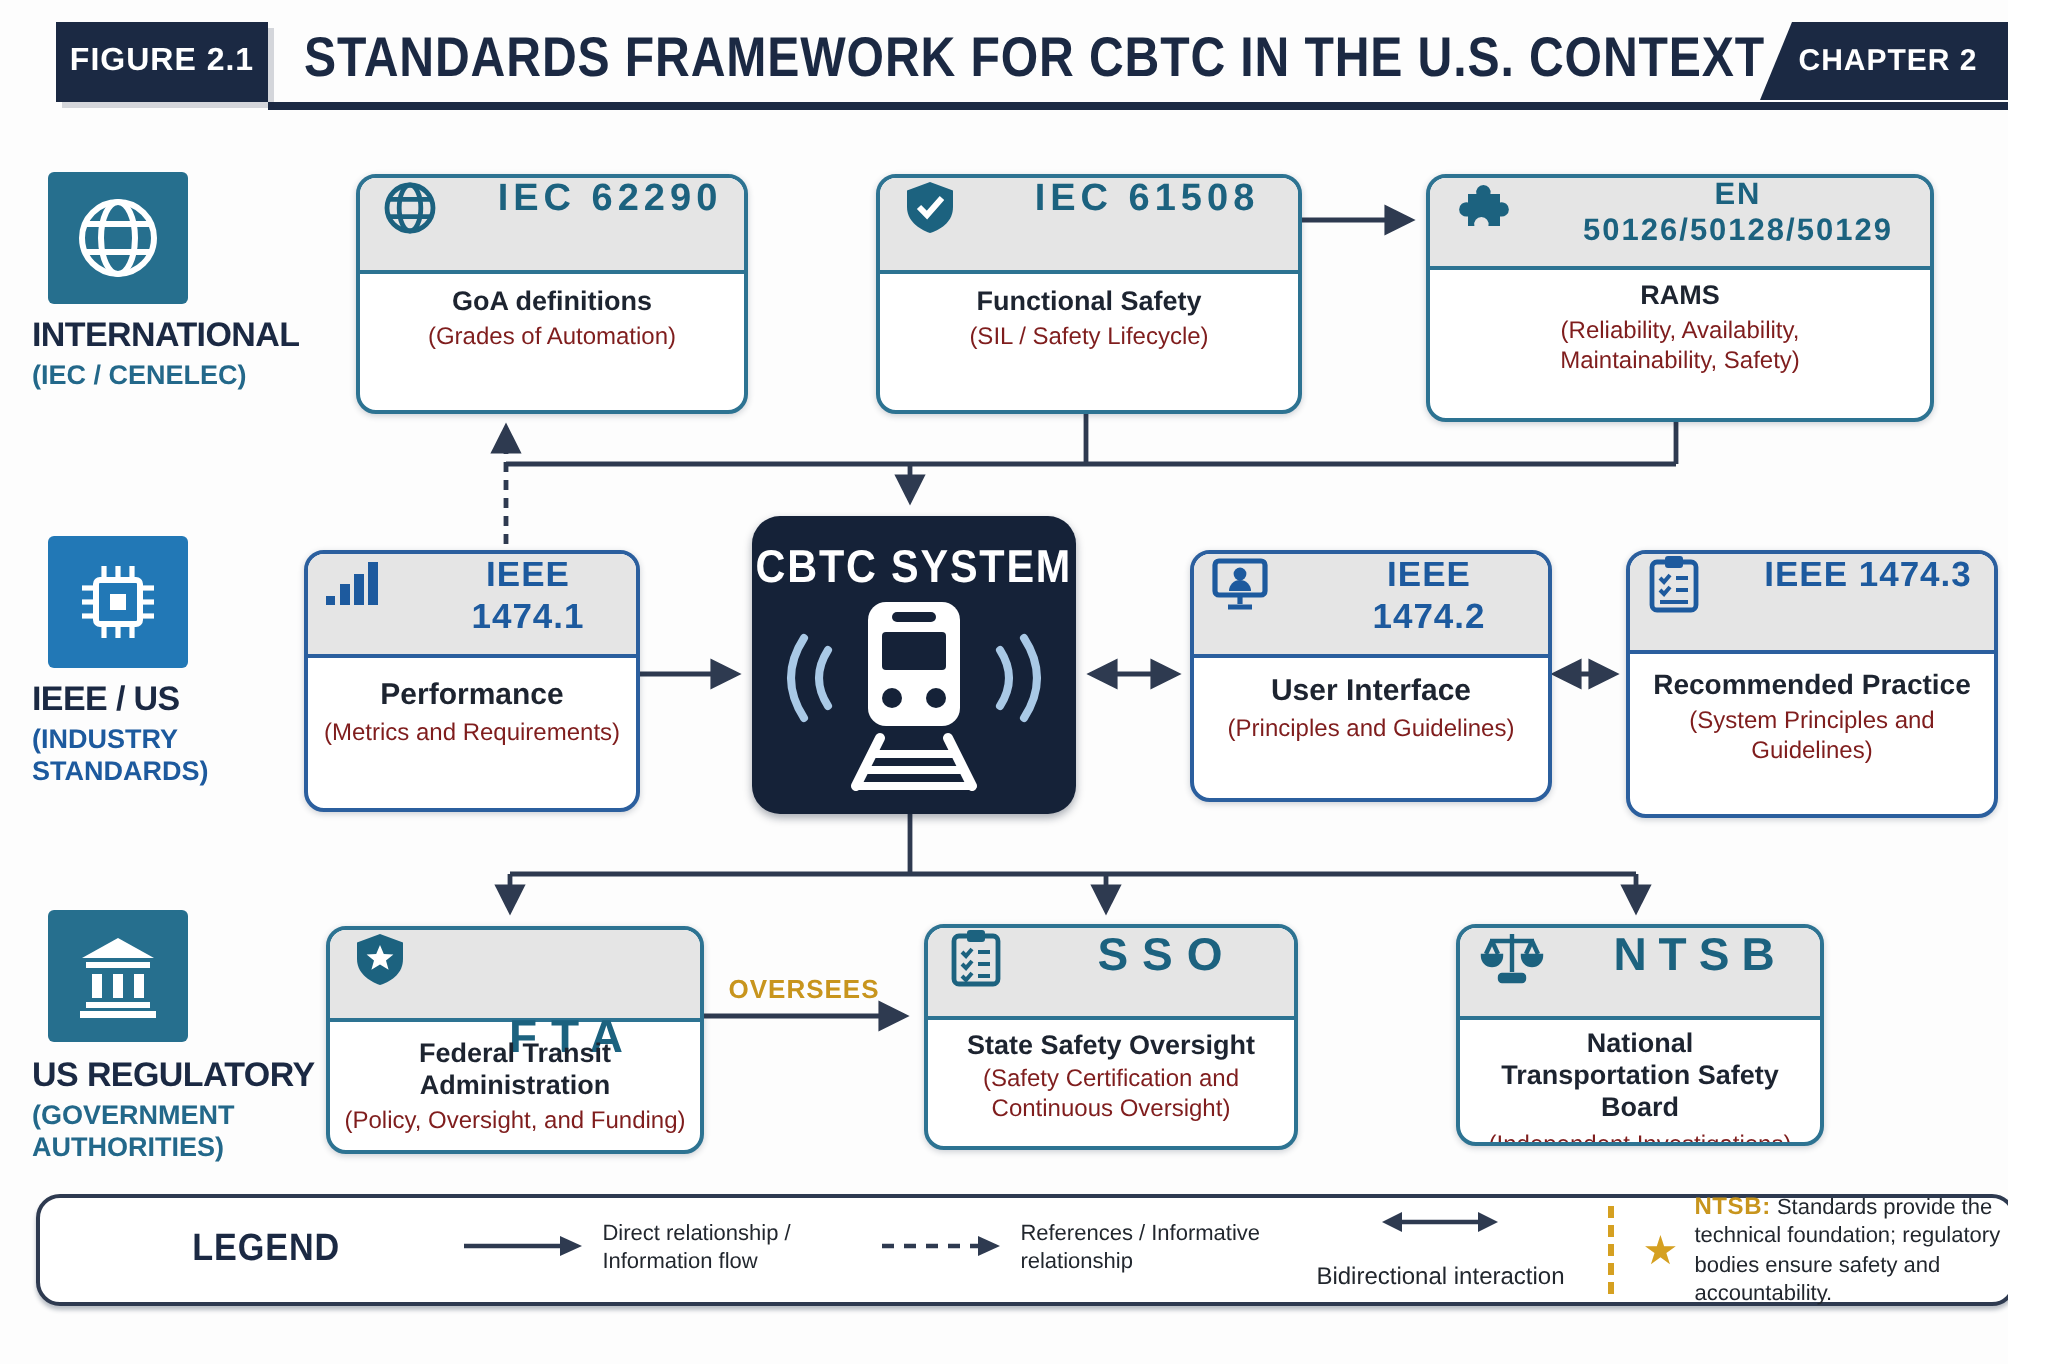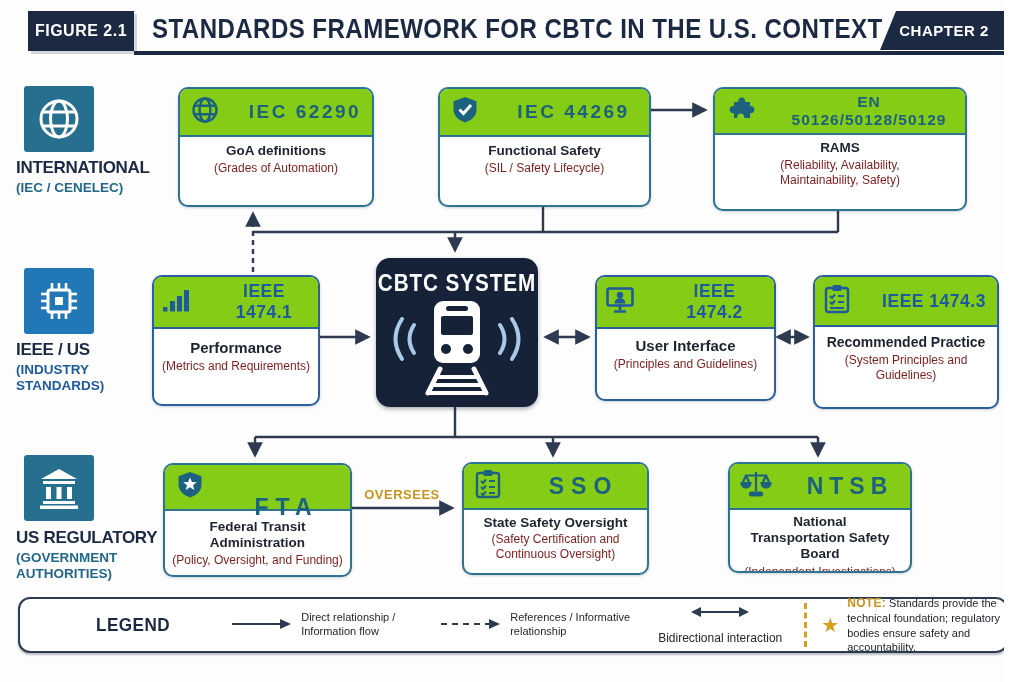--- a/index.html
+++ b/index.html
@@ -23,21 +23,21 @@
   .cat-icon.teal{background:#266f8e;} .cat-icon.blue{background:#2278b6;}
   .cat-label{position:absolute;z-index:2;line-height:1.12;}
   .cat-label .main{font-size:17px;font-weight:bold;color:#1b2943;letter-spacing:-.3px;white-space:nowrap;}
   .cat-label .sub{font-size:13.5px;font-weight:bold;margin-top:3px;line-height:1.2;}
   .sub.tealtxt{color:#23688a;} .sub.bluetxt{color:#1d5a9e;}
 
   
   .box{position:absolute;background:#fff;border:2px solid;border-radius:10px;overflow:hidden;
     box-shadow:0 1px 3px rgba(30,45,70,.22);z-index:2;}
   .box.teal{border-color:#2d7392;} .box.blue{border-color:#2b5f9e;}
-  .box-head{display:flex;align-items:center;background:#84cc16;border-bottom:2px solid;padding:0 10px;gap:28px;}
+  .box-head{display:flex;align-items:flex-start;background:#e5e5e5;border-bottom:2px solid;padding:0 10px;gap:28px;}
   .teal .box-head{border-color:#2d7392;} .blue .box-head{border-color:#2b5f9e;}
   .box-code{flex:1;text-align:center;font-weight:bold;}
   .teal .box-code{color:#1c627f;} .blue .box-code{color:#1d5a9e;}
   .box-body{text-align:center;padding:6px 4px 0 4px;}
   .b-title{font-weight:bold;font-size:13.5px;color:#1d2430;line-height:1.2;}
   .b-sub{font-size:12px;color:#7f1d1d;margin-top:2px;line-height:1.25;}
 
   
   .cbtc{position:absolute;left:376px;top:258px;width:162px;height:149px;background:#152238;
     border-radius:14px;display:flex;flex-direction:column;align-items:center;z-index:2;
@@ -180,21 +180,21 @@
   </div>
 
   <div class="box teal" style="left:438px;top:87px;width:209px;height:116px;">
     <div class="box-head" style="height:46px;">
       <span>
         <svg width="30" height="30" viewBox="0 0 30 30">
           <path d="M15 2 L26.5 6.2 V14.5 c0 6.8-5 10.8-11.5 13 C9 25.3 3.5 21.3 3.5 14.5 V6.2 z" fill="#1c627f"></path>
           <polyline points="9.5,14.5 13.5,18.5 21,10" fill="none" stroke="#fff" stroke-width="3"></polyline>
         </svg>
       </span>
-      <span class="box-code" style="font-size:19px;letter-spacing:2.5px;">IEC 44269</span>
+      <span class="box-code" style="font-size:19px;letter-spacing:2.5px;">IEC 61508</span>
     </div>
     <div class="box-body">
       <div class="b-title">Functional Safety</div>
       <div class="b-sub">(SIL / Safety Lifecycle)</div>
     </div>
   </div>
 
   <div class="box teal" style="left:713px;top:87px;width:250px;height:120px;">
     <div class="box-head" style="height:44px;">
       <span>
@@ -393,18 +393,18 @@
             <polygon points="10,1 0,6 10,11" fill="#2e3a50"></polygon>
             <polygon points="48,1 58,6 48,11" fill="#2e3a50"></polygon>
           </svg>
       </span>
       <span class="li-text" style="white-space:nowrap;font-size:12px;">Bidirectional interaction</span>
     </div>
 
     <div class="gold-divider"></div>
     <span class="note-star">★</span>
     <div class="note">
-      <span class="note-label">NOTE:</span>
+      <span class="note-label">NTSB:</span>
       <span>Standards provide the technical foundation; regulatory bodies ensure safety and accountability.</span>
     </div>
   </div>
 
 </div>
 
 </body></html>

